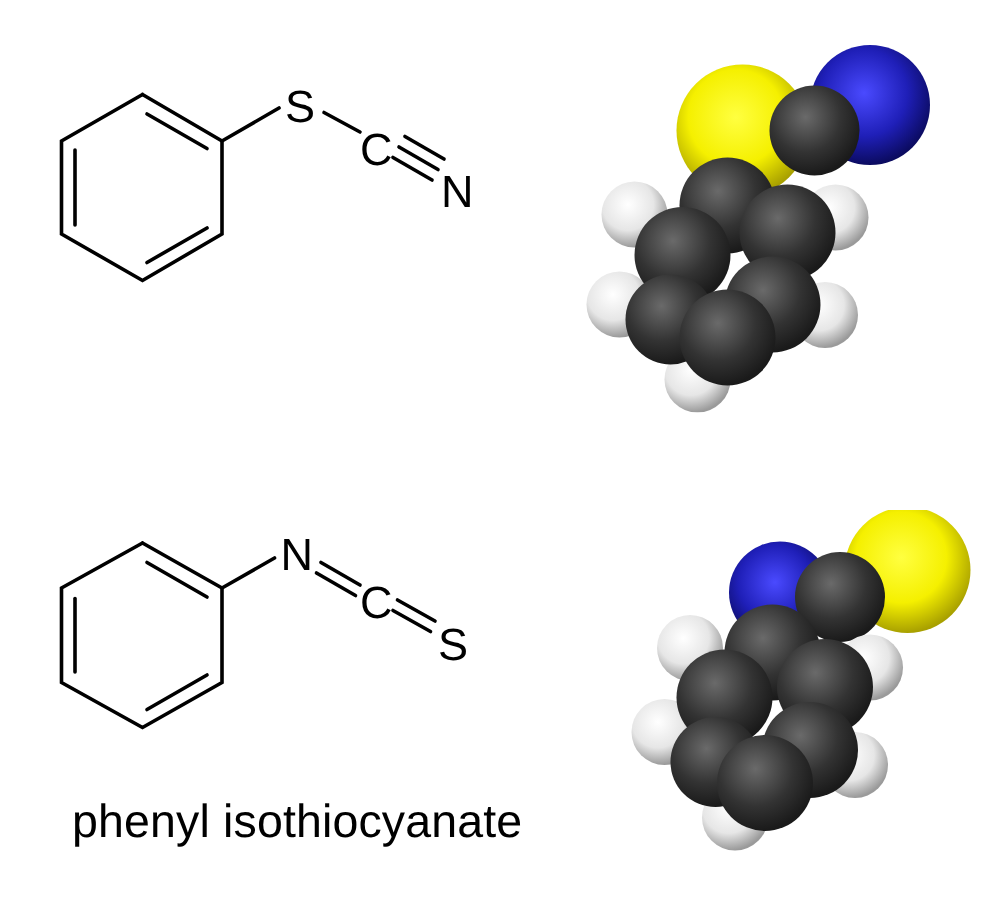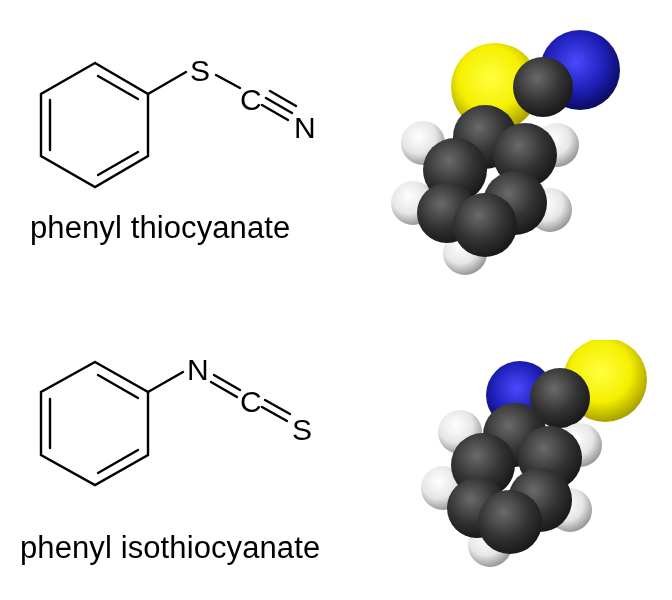--- a/index.html
+++ b/index.html
@@ -30,21 +30,20 @@
       <line x1="216" y1="75" x2="240" y2="88"></line>
 
       <line x1="266" y1="98" x2="292" y2="113"></line>
       <line x1="262" y1="105" x2="288" y2="120"></line>
       <line x1="270" y1="91" x2="296" y2="106"></line>
     </g>
     <text class="atom" x="190" y="81">S</text>
     <text class="atom" x="240" y="110">C</text>
     <text class="atom" x="294" y="138">N</text>
   </svg>
-  <div class="caption" style="left:30px; top:210px;">phenyl thiocyanate</div>
 
   <svg class="model" style="left:385px; top:25px;" width="255" height="250" viewBox="0 0 255 250">
     <defs>
       <radialGradient id="gC" cx="40%" cy="35%" r="65%">
           <stop offset="0" stop-color="#6a6a6a"></stop>
           <stop offset="0.6" stop-color="#333"></stop>
           <stop offset="1" stop-color="#1a1a1a"></stop>
         </radialGradient>
       <radialGradient id="gH" cx="40%" cy="35%" r="65%">
           <stop offset="0" stop-color="#ffffff"></stop>
@@ -95,21 +94,21 @@
       <line x1="214" y1="75" x2="240" y2="90"></line>
       <line x1="211" y1="82" x2="237" y2="97"></line>
 
       <line x1="265" y1="100" x2="290" y2="114"></line>
       <line x1="262" y1="107" x2="287" y2="121"></line>
     </g>
     <text class="atom" x="187" y="80">N</text>
     <text class="atom" x="240" y="112">C</text>
     <text class="atom" x="292" y="140">S</text>
   </svg>
-  <div class="caption" style="left:20px; top:230px;">phenyl isothiocyanate</div>
+  <div class="caption" style="left:48px; top:230px;">phenyl isothiocyanate</div>
 
   <svg class="model" style="left:405px; top:40px;" width="255" height="250" viewBox="0 0 255 250">
     <defs>
       <radialGradient id="gC2" cx="40%" cy="35%" r="65%">
           <stop offset="0" stop-color="#6a6a6a"></stop>
           <stop offset="0.6" stop-color="#333"></stop>
           <stop offset="1" stop-color="#1a1a1a"></stop>
         </radialGradient>
       <radialGradient id="gH2" cx="40%" cy="35%" r="65%">
           <stop offset="0" stop-color="#ffffff"></stop>

